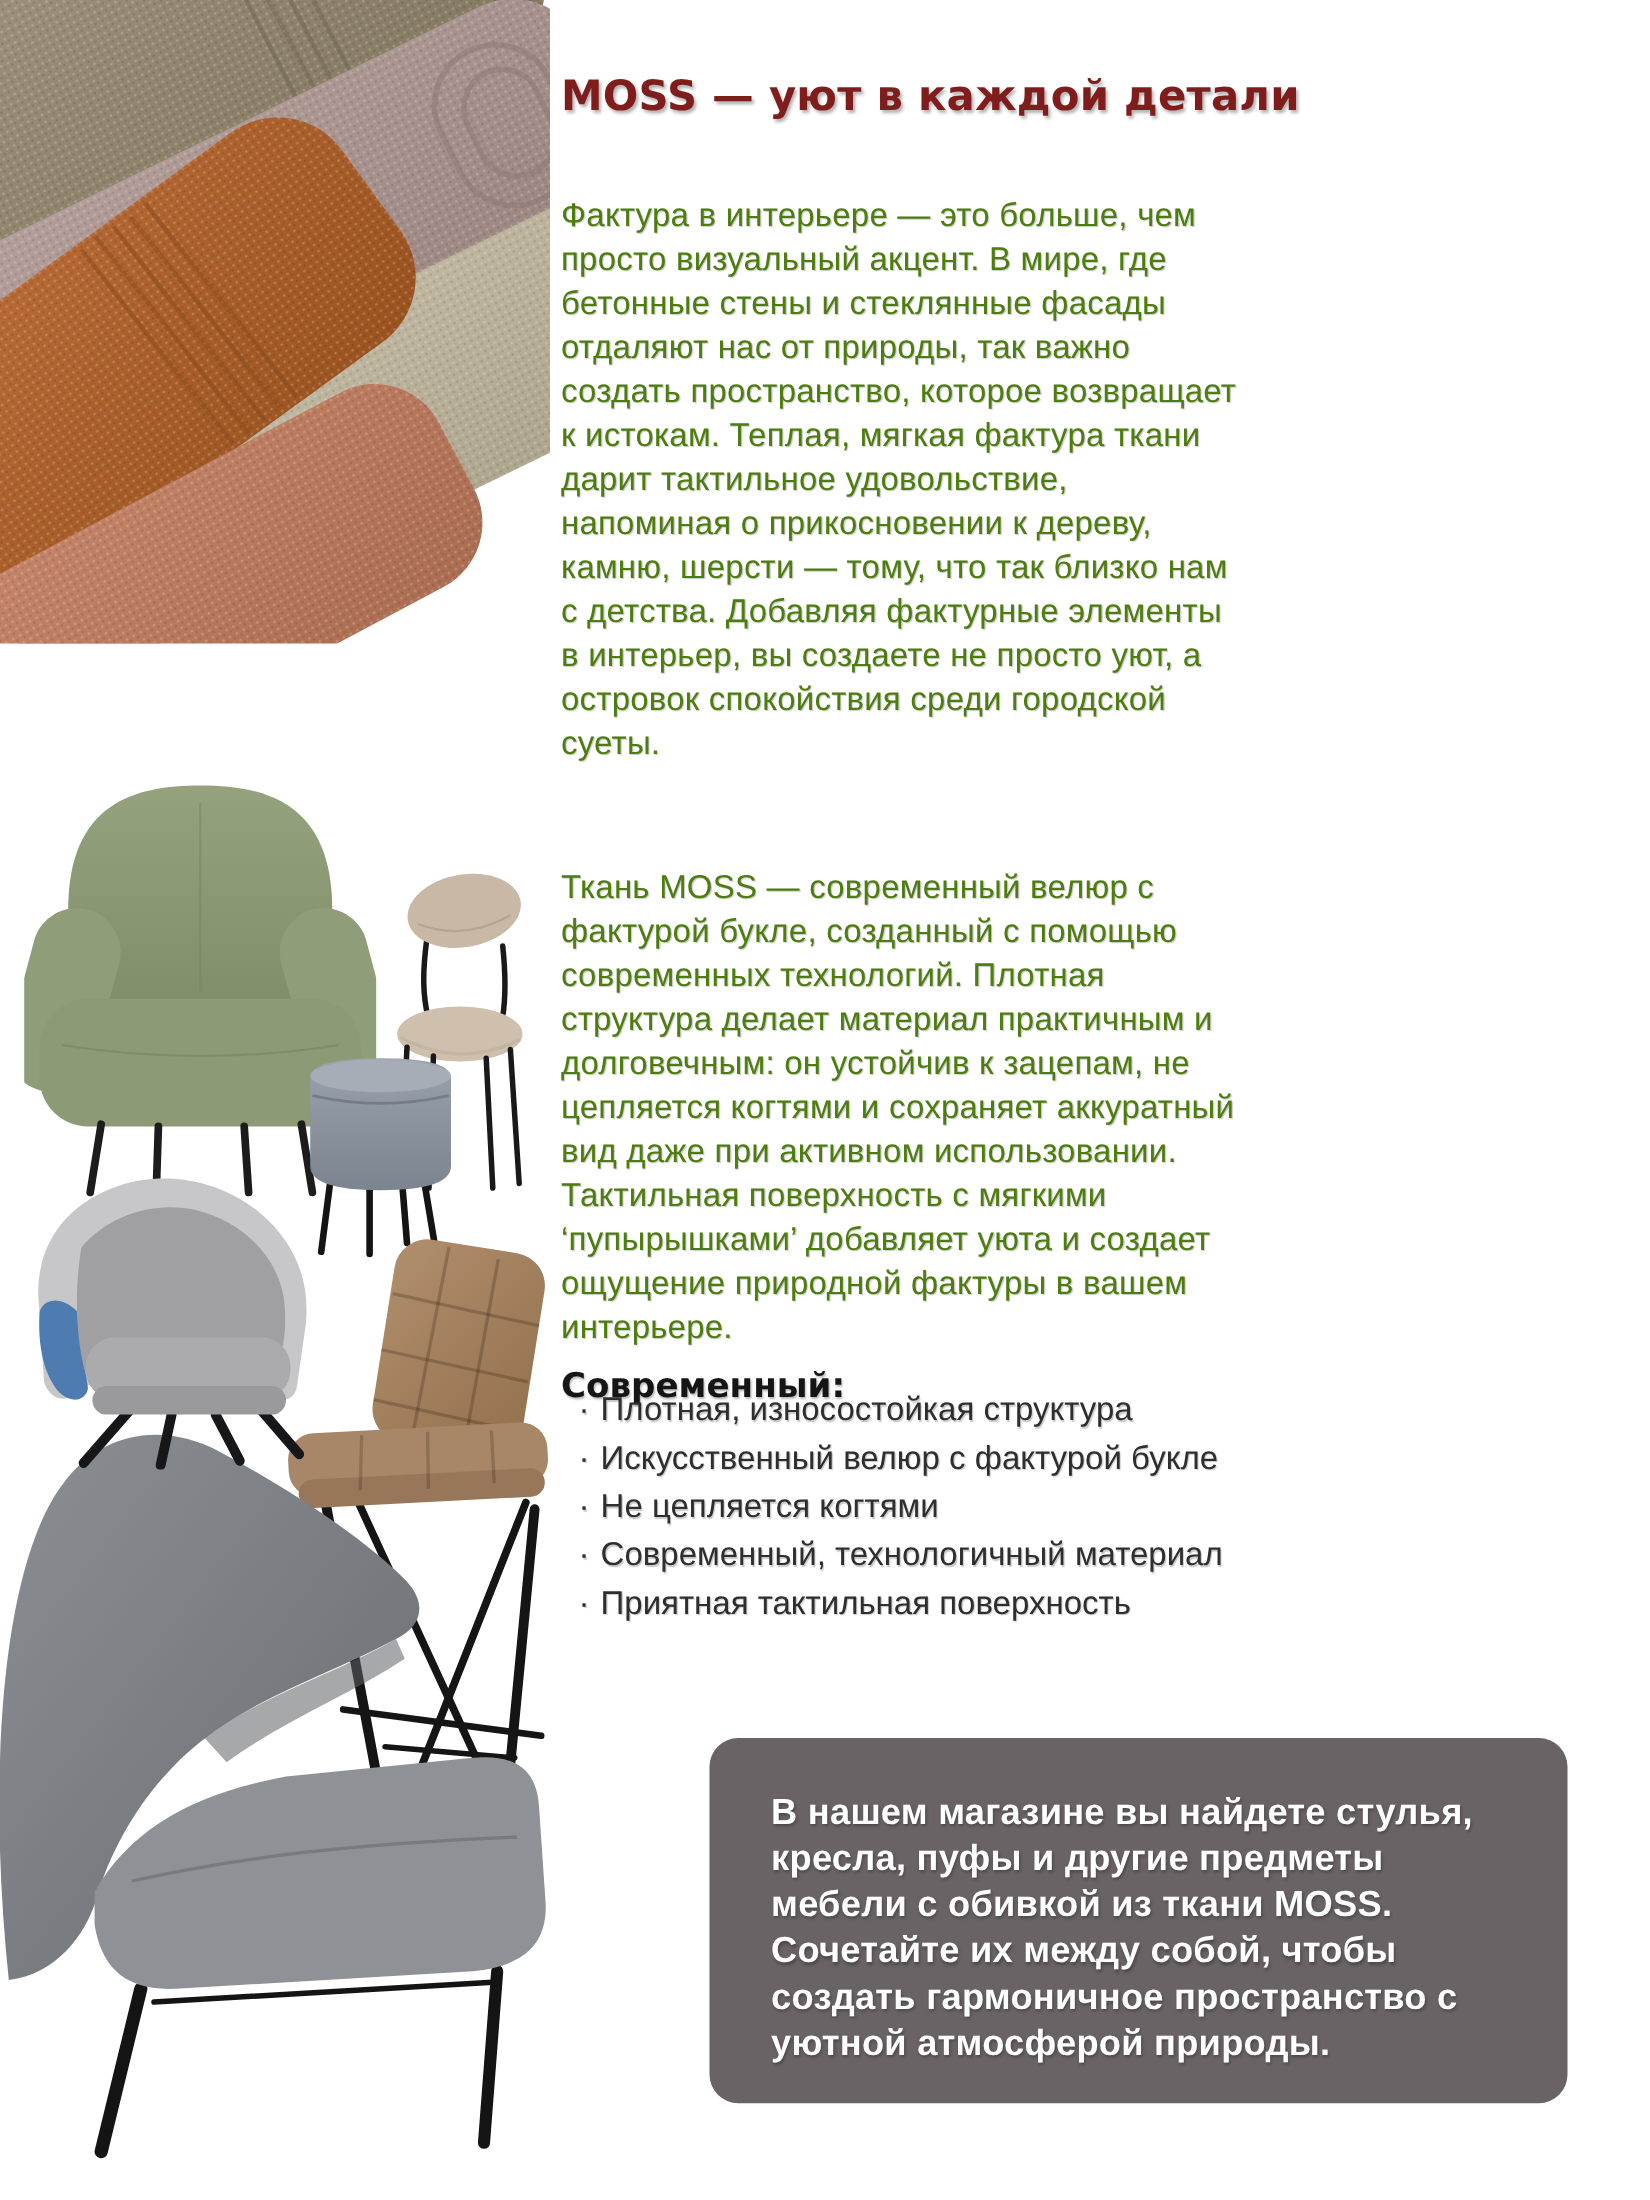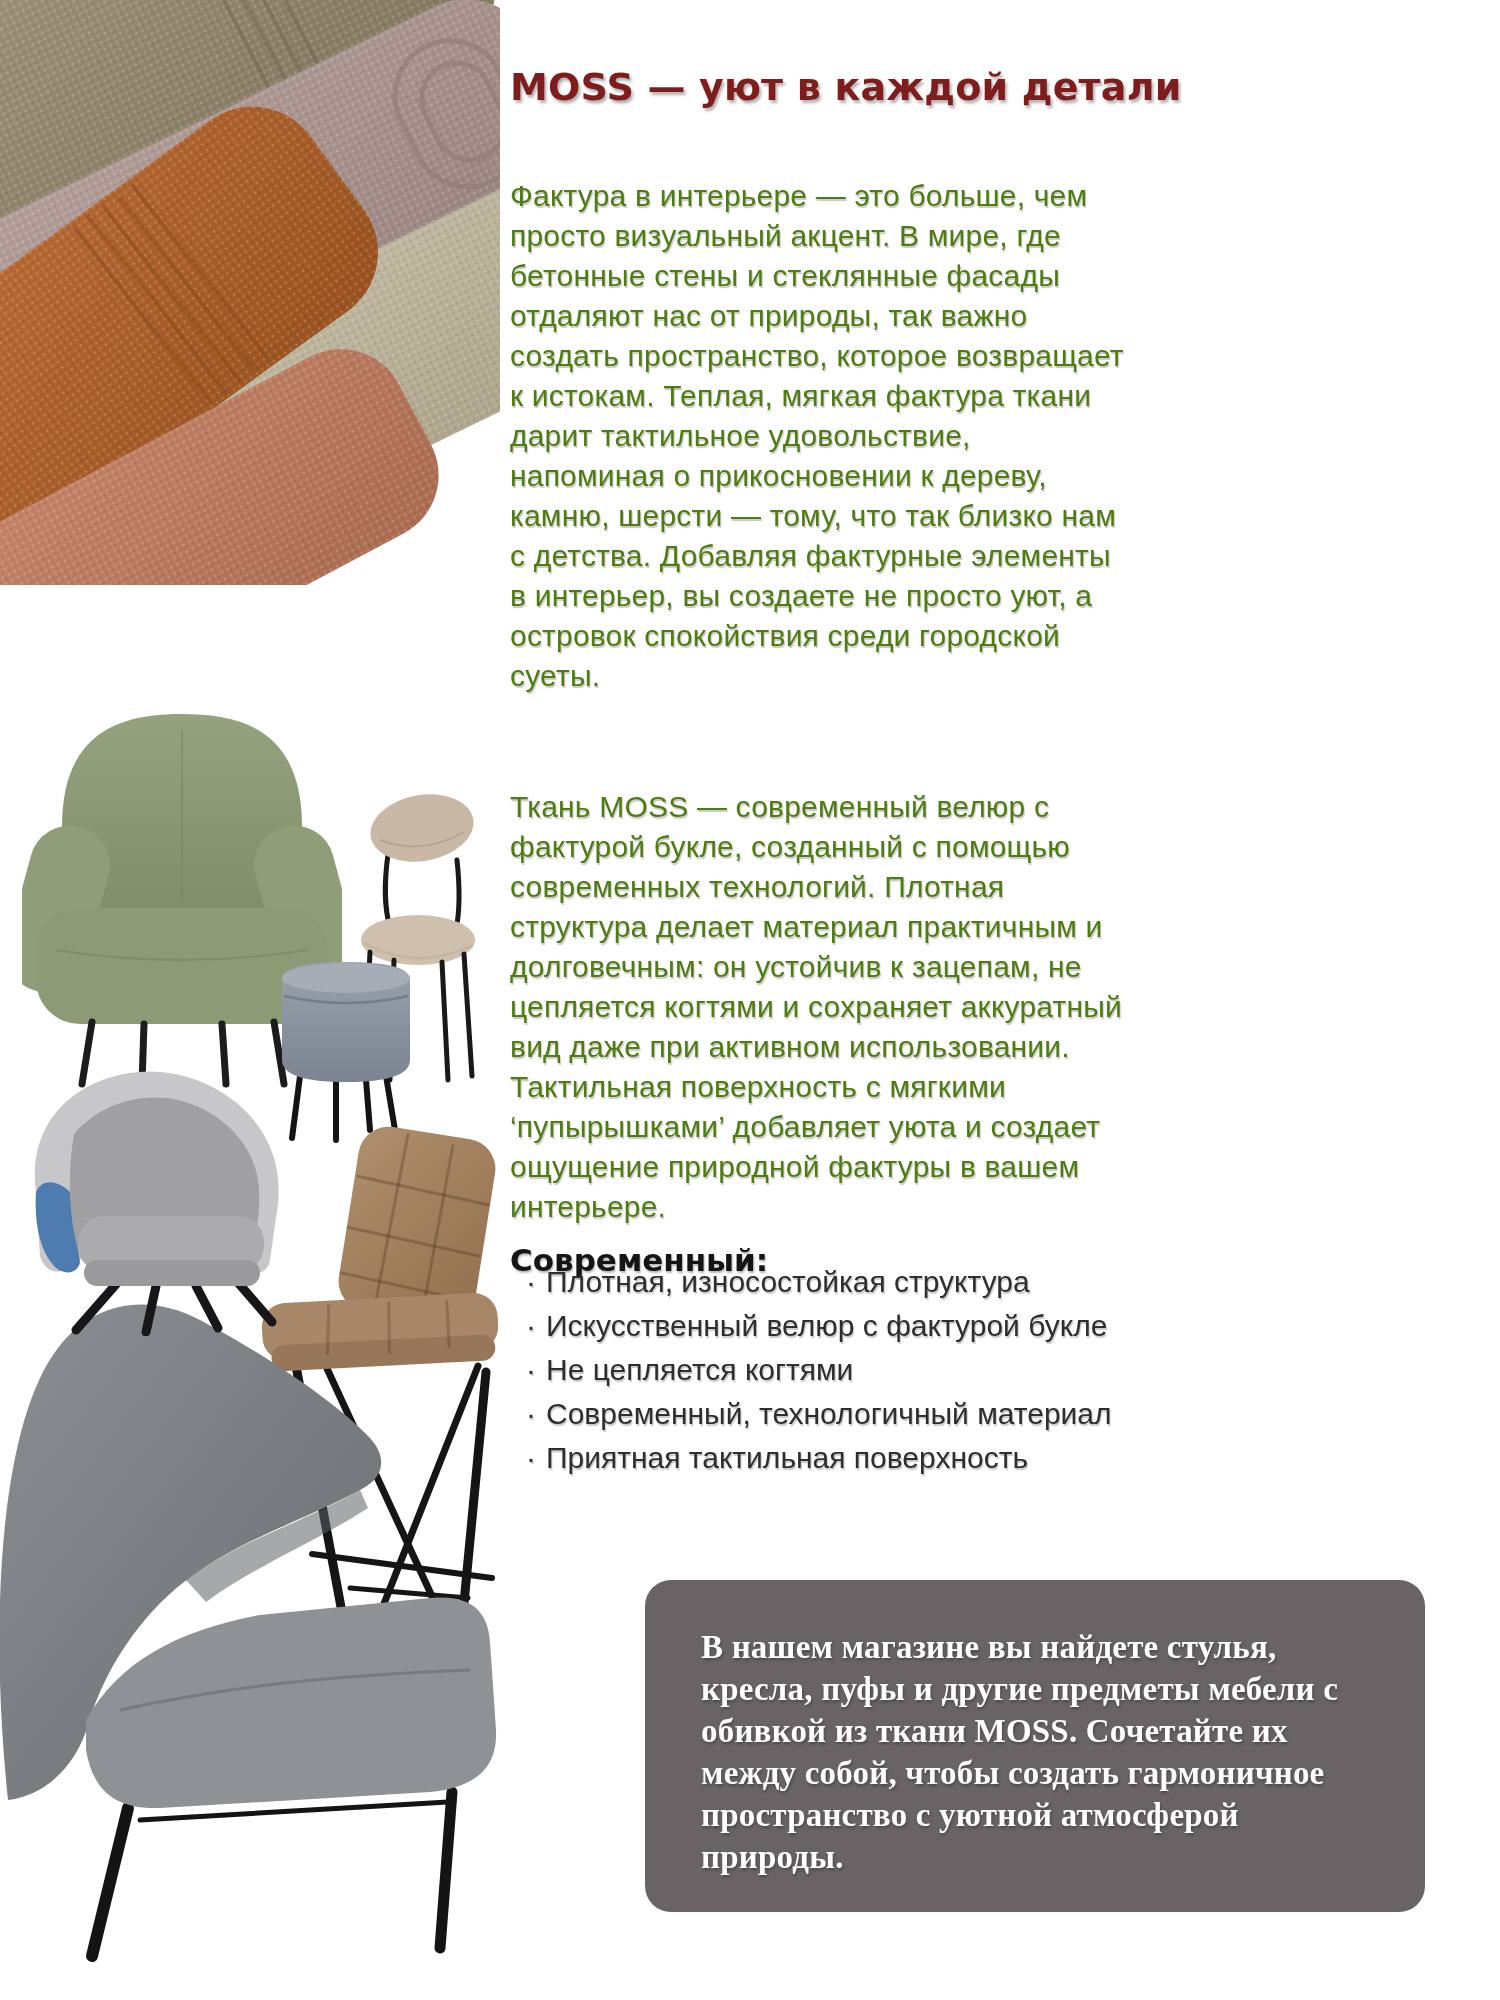--- a/index.html
+++ b/index.html
@@ -35,21 +35,21 @@
     font-size:30px;line-height:39px;font-weight:300;color:#2e2e2e;
     text-shadow:1px 1.5px 1px rgba(0,0,0,.22);
   }
   .adv-list li{margin:0 0 5px 0;text-indent:16px;}
   .adv-list .bullet{margin-right:10px;}
   
   .callout{
     left:645px;top:1580px;width:780px;box-sizing:border-box;
     background:#6a6366;border-radius:26px;
     padding:46px 70px 34px 56px;
-    font-family:Liberation Serif, serif;font-weight:700;font-size:33px;
+    font-family:Liberation Sans, sans-serif;font-weight:700;font-size:33px;
     line-height:42px;color:#ffffff;letter-spacing:.2px;
     text-shadow:1px 2px 3px rgba(0,0,0,.30);
   }
   
   .photo{pointer-events:none;}
   .photo svg{display:block;}
 </style>
 </head>
 <body>
 

